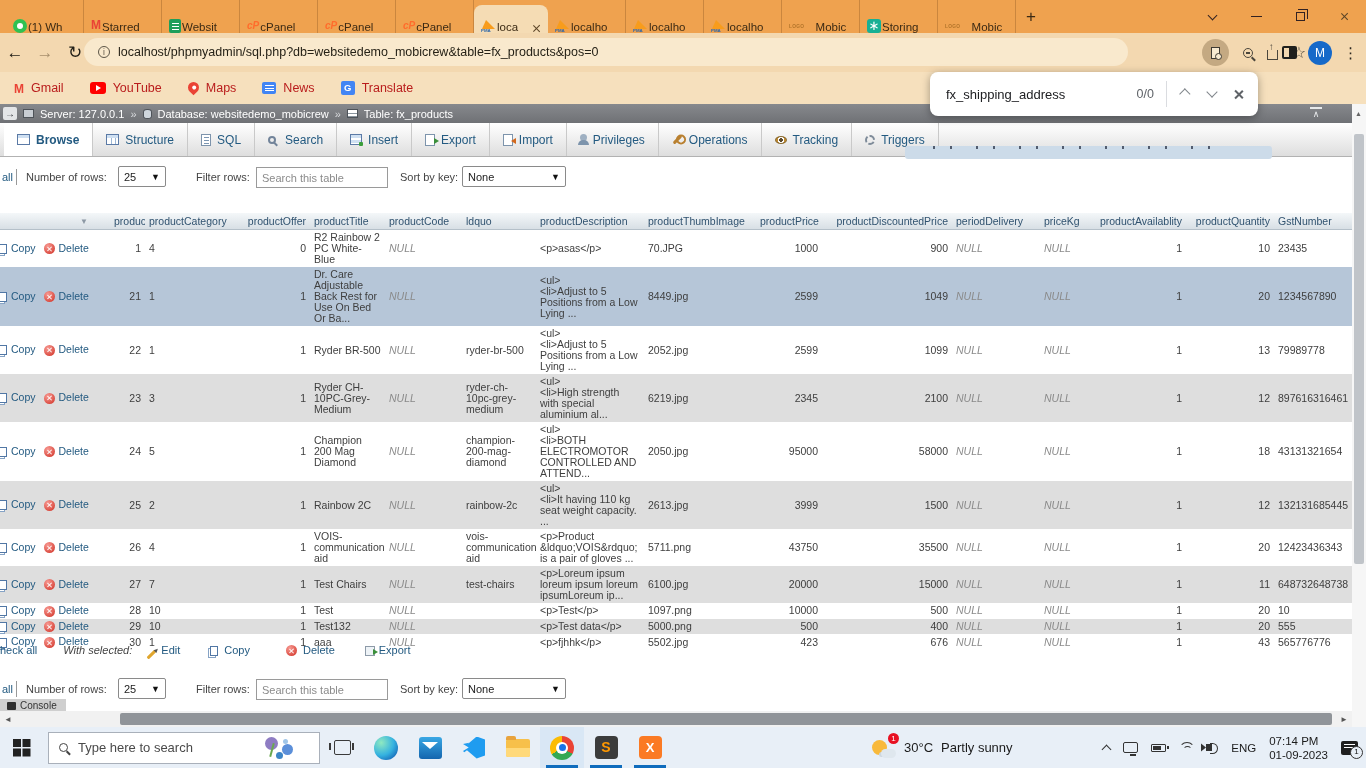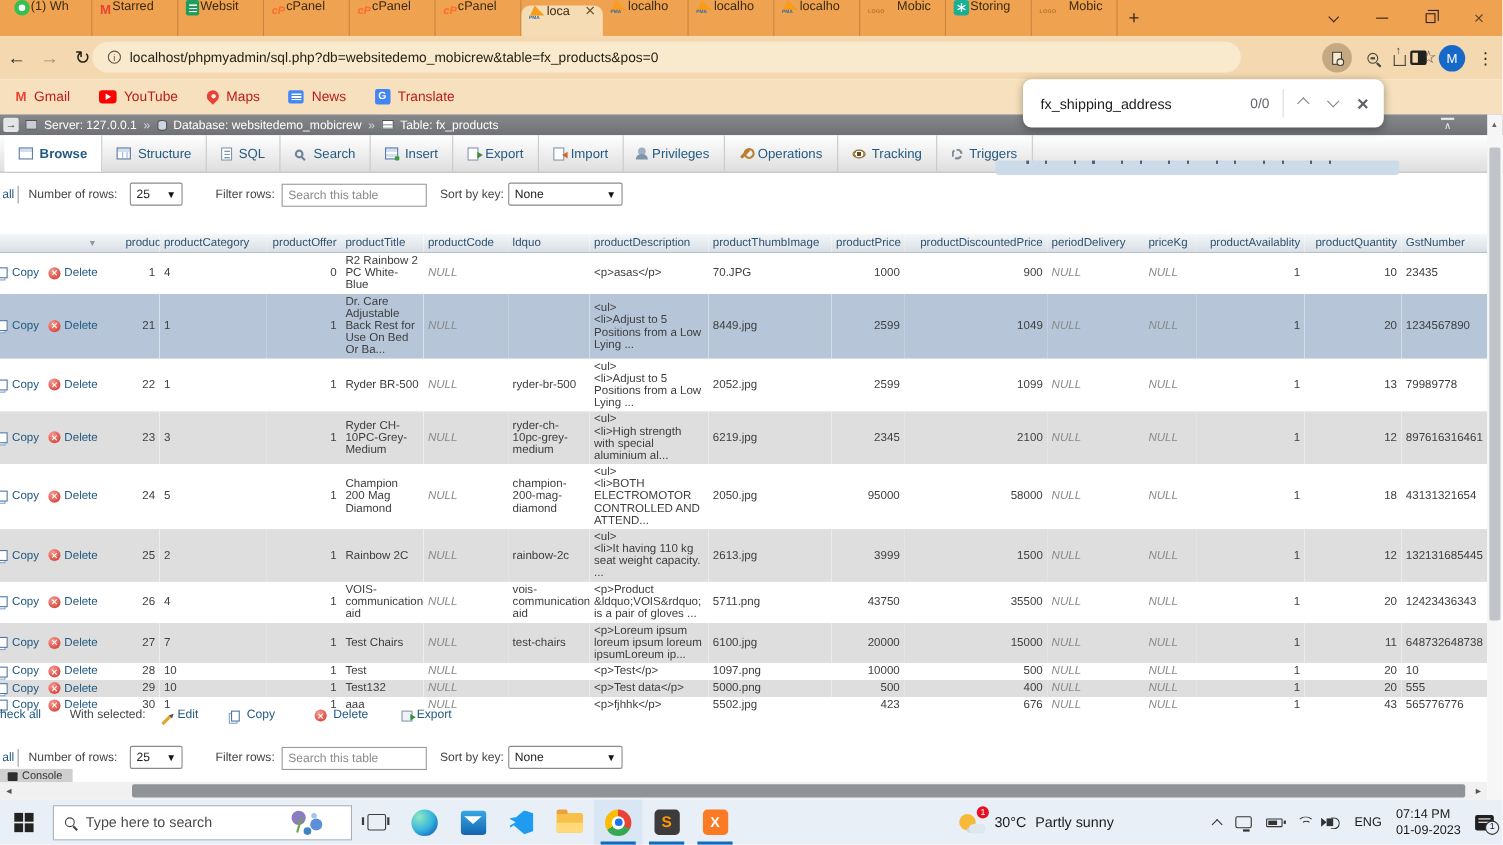--- a/index.html
+++ b/index.html
@@ -3,21 +3,21 @@
 <meta charset="utf-8">
 <style>
 *{margin:0;padding:0;box-sizing:border-box}
 html,body{width:1366px;height:768px;overflow:hidden;font-family:"Liberation Sans",sans-serif}
 #screen{position:relative;width:1366px;height:768px;background:#fff}
 .abs{position:absolute}
 .ii{display:inline-block;position:relative;vertical-align:middle;flex:none}
 
 
 #tabstrip{left:0;top:0;width:1366px;height:33px;background:#efa24f;display:flex;align-items:flex-end;padding-left:6px}
-.btab{width:78px;height:33px;display:flex;align-items:flex-start;gap:1px;padding:0 7px;cursor:pointer;border-right:1px solid rgba(90,50,10,.25)}
+.btab{width:78px;height:33px;display:flex;align-items:flex-end;gap:1px;padding:0 7px;cursor:pointer;border-right:1px solid rgba(90,50,10,.25)}
 .btab .btitle{font-size:11.5px;color:#3b2a14;white-space:nowrap;overflow:hidden;flex:1}
 .btab.active{width:74px;height:28px;background:#f5dcb4;border-radius:8px 8px 0 0;border-right:none}
 .xbars{width:9px;height:9px;position:relative}
 .xbars::before,.xbars::after{content:"";position:absolute;left:4px;top:0;width:1.4px;height:9px;background:#5a4326}
 .xbars::before{transform:rotate(45deg)}.xbars::after{transform:rotate(-45deg)}
 #newtab{font-size:17px;color:#3b2a14;margin:0 0 6px 10px;line-height:20px}
 #wincontrols{position:absolute;right:0;top:0;height:33px;display:flex;align-items:center}
 #wincontrols .wc{width:44px;height:33px;display:flex;align-items:center;justify-content:center}
 .chev{width:7px;height:7px;border-right:1.6px solid #322;border-bottom:1.6px solid #322;transform:rotate(45deg);margin-top:-3px}
 .minbar{width:11px;height:1.6px;background:#322}
@@ -158,21 +158,21 @@
 .sorticon{float:right;color:#8d99a5;font-size:8px;margin-right:18px;margin-top:1px}
 .ico-copy{width:8px;height:10px;border:1px solid #5177a5;background:#fff;box-shadow:-2px 2px 0 -1px #fff,-2px 2px 0 0 #86a3c5;margin-right:2px}
 .ico-copy.frag{margin-left:-5px}
 .ico-del{width:11px;height:11px;border-radius:50%;background:radial-gradient(circle at 35% 30%,#f89a93,#cf2e22);margin:0 2px 0 6px}
 .ico-del::before,.ico-del::after{content:"";position:absolute;left:5px;top:2.5px;width:1.4px;height:6px;background:#fff}
 .ico-del::before{transform:rotate(45deg)}.ico-del::after{transform:rotate(-45deg)}
 
 
 #withsel{left:0;top:640px;width:900px;height:20px;font-size:11px;color:#444;display:flex;align-items:center}
 #withsel .chk{color:#235a81;margin-right:26px}
-#withsel .wlabel{margin-right:14px}
+#withsel .wlabel{font-style:italic;margin-right:14px}
 .wact{display:flex;align-items:flex-end;gap:4px;margin-right:30px;color:#235a81}
 .ico-edit{width:11px;height:3px;background:#e0a62e;border-radius:1px;transform:rotate(-45deg)}
 .ico-edit::after{content:"";position:absolute;right:-3px;top:-.5px;border-left:4px solid #555;border-top:2px solid transparent;border-bottom:2px solid transparent}
 .ico-exp{width:10px;height:10px;border:1px solid #8d9aa8;background:#eef3f7}
 .ico-exp::after{content:"";position:absolute;right:-4px;top:2px;border-left:5px solid #3a8f3a;border-top:3px solid transparent;border-bottom:3px solid transparent}
 
 
 #consoletab{left:0;top:699px;width:66px;height:13px;background:#cfcfcf;display:flex;align-items:center;gap:4px;padding-left:7px;font-size:10px;color:#333}
 .ico-console{width:9px;height:8px;background:#2e2e2e;border-radius:1px}
 

